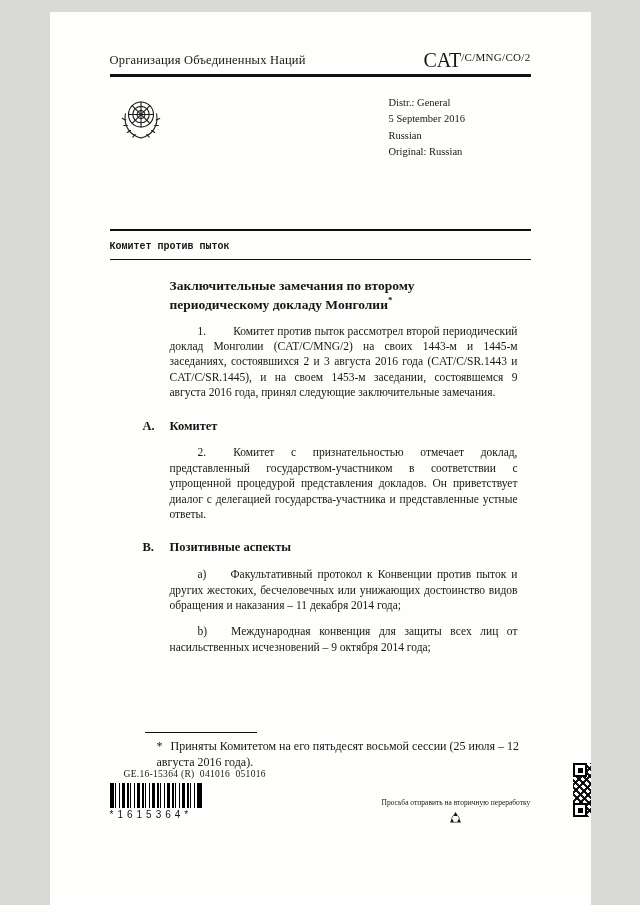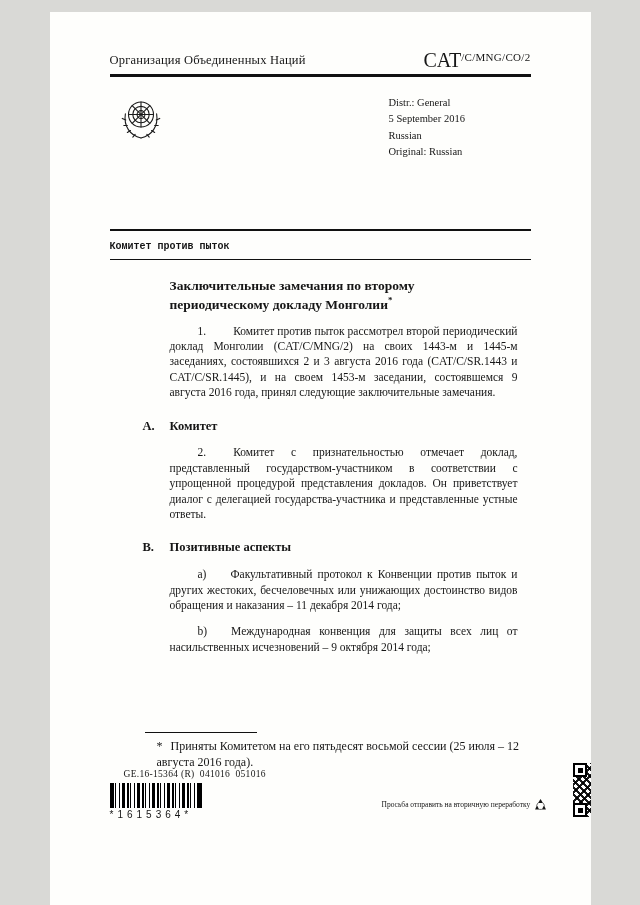--- a/index.html
+++ b/index.html
@@ -54,21 +54,21 @@
   .barcode-wrap { position:absolute; left:60px; top:771px; width:92px; }
   .barcode {
     height:25px; width:92px;
     background:repeating-linear-gradient(90deg,
       #000 0 2px, #fff 2px 3px, #000 3px 4px, #fff 4px 7px,
       #000 7px 8px, #fff 8px 10px, #000 10px 13px, #fff 13px 15px);
     border-left:2px solid #000; border-right:2px solid #000;
   }
   .barcode-text { font-size:10px; letter-spacing:4px; margin-top:1px; font-family:"Liberation Sans", sans-serif; }
 
-  .recycle-line { position:absolute; left:332px; top:786px; font-size:7.5px; display:flex; align-items:center; gap:4px; }
+  .recycle-line { position:absolute; left:332px; top:786px; font-size:7.5px; display:flex; align-items:center; gap:4px;flex-direction:column; }
   .recycle-icon { width:13px; height:13px; }
 
   .qr {
     position:absolute; left:523px; top:751px; width:54px; height:54px;
     background:
       repeating-linear-gradient(45deg, rgba(0,0,0,.9) 0 2px, transparent 2px 5px),
       repeating-linear-gradient(-45deg, rgba(0,0,0,.9) 0 2px, transparent 2px 6px);
     background-color:#fff;
   }
   .qr .finder { position:absolute; width:14px; height:14px; background:#fff; border:2.5px solid #000; }

